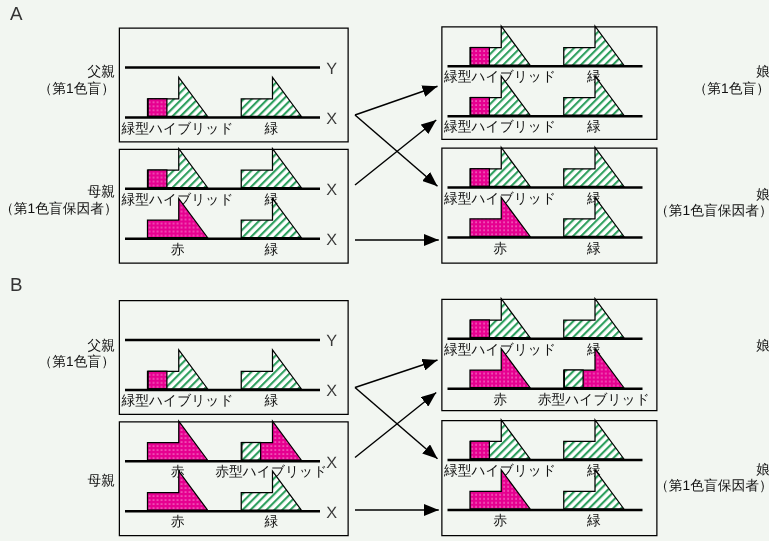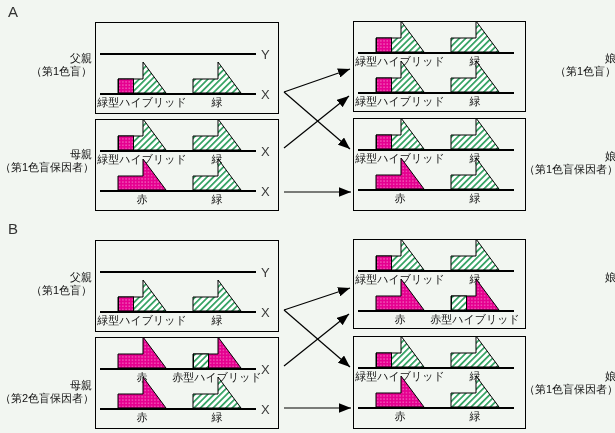--- a/index.html
+++ b/index.html
@@ -70,21 +70,20 @@
   <div class="side-label" style="left:0;top:148px">
     <div>母親</div>
       <div>（第1色盲保因者）</div>
   </div>
   <div class="side-label" style="left:0;top:271px">
     <div>父親</div>
       <div>（第1色盲）</div>
   </div>
   <div class="side-label" style="left:0;top:379px">
     <div>母親</div>
-      <div>（第2色盲保因者）</div>
   </div>
 
   <div class="side-label" style="left:524px;top:52px">
     <div>娘</div>
       <div>（第1色盲）</div>
   </div>
   <div class="side-label" style="left:524px;top:150px">
     <div>娘</div>
       <div>（第1色盲保因者）</div>
   </div>

